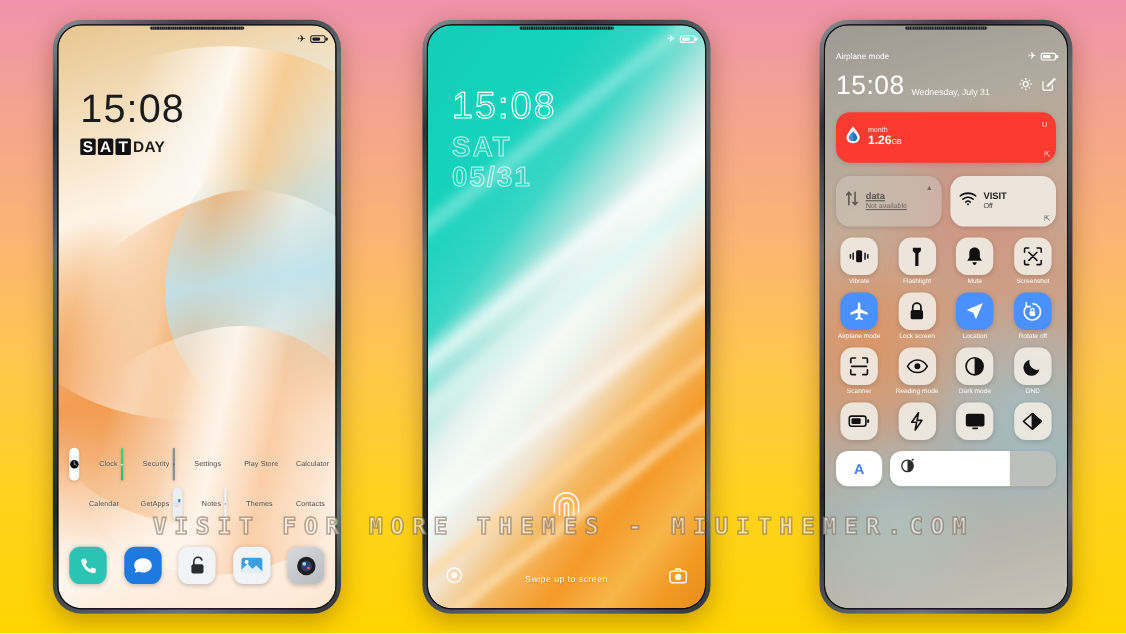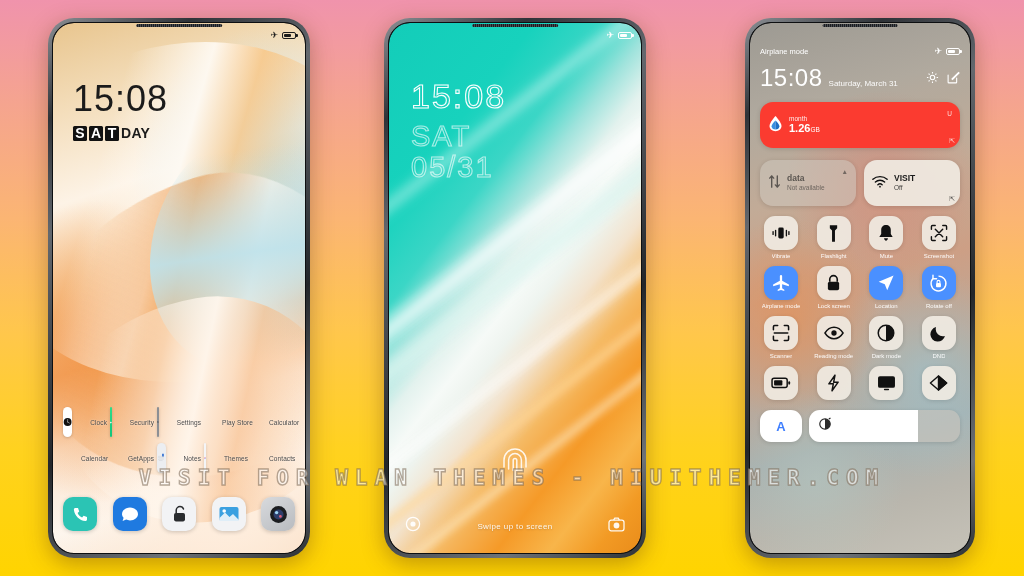--- a/index.html
+++ b/index.html
@@ -133,21 +133,21 @@
   .w-d { top:74%; height:18px; background: linear-gradient(180deg, rgba(255,255,255,0), rgba(255,214,150,.75), rgba(255,255,255,0)); filter: blur(3px); }
   .w-e { top:84%; height:16px; background: linear-gradient(180deg, rgba(255,255,255,0), rgba(255,236,200,.65), rgba(255,255,255,0)); filter: blur(3px); }
   .w-f { top:14%; height:20px; background: linear-gradient(180deg, rgba(255,255,255,0), rgba(255,255,255,.45), rgba(255,255,255,0)); filter: blur(5px); }
 
   .lock2 { position:absolute; left:22px; top:56px; color:#fff; }
   .lock2-time {
     font-size:34px; line-height:1; letter-spacing:2px; font-weight:300;
     color: transparent; -webkit-text-stroke: 1.1px rgba(255,255,255,.97);
   }
   .lock2-d1, .lock2-d2 {
-    font-size:29px; line-height:1.06; letter-spacing:2px; font-weight:400;
+    font-size:25px; line-height:1.06; letter-spacing:2px; font-weight:700;
     color: transparent; -webkit-text-stroke: 1.1px rgba(255,255,255,.62);
   }
   .lock2-d1 { margin-top:8px; }
 
   .fp2 { position:absolute; left:50%; transform:translateX(-50%); bottom:72px; }
   .lock2-hint {
     position:absolute; left:0; right:0; bottom:22px; text-align:center;
     color:rgba(255,255,255,.92); font-size:8px; letter-spacing:.4px;
     text-shadow:0 1px 2px rgba(0,0,0,.18);
   }
@@ -178,21 +178,21 @@
   .cc-actions { margin-left:auto; display:flex; gap:8px; padding-bottom:2px; }
 
   .cc-bigrow { display:flex; gap:8px; margin-top:12px; }
   .bigtile {
     flex:1; height:46px; border-radius:13px; position:relative;
     padding:7px 8px; display:flex; align-items:center; gap:6px;
     box-shadow:0 1px 5px rgba(0,0,0,.14);
   }
   .bigtile.on  { background:#fb3b30; color:#fff; }
   .bigtile.off { background:rgba(240,234,226,.92); color:#1c1c1c; }
-  .bigtile.dim { background:rgba(205,198,190,.55); color:rgba(60,58,55,.78); }
+  .bigtile.dim { background:rgba(205,198,190,.55); color:rgba(60,58,55,.78);text-decoration:underline; }
   .bt-txt { display:flex; flex-direction:column; line-height:1.15; }
   .bt-t { font-size:8.5px; font-weight:700; }
   .bt-s { font-size:6.5px; opacity:.85; }
   .bt-corner { position:absolute; right:5px; bottom:3px; font-size:7px; opacity:.75; }
   .bt-u { position:absolute; right:8px; top:8px; font-size:6.5px; opacity:.8; }
   .bt-month { font-size:6.5px; opacity:.9; }
   .bt-val { font-size:11px; font-weight:700; }
   .bt-val small { font-size:6.5px; font-weight:400; }
 
   .cc-grid { margin-top:10px; }
@@ -484,21 +484,21 @@
             <span class="cc-top-right">
               <span class="sb-plane">✈</span>
               <span class="batt">
                   <i></i>
                 </span>
             </span>
           </div>
 
           <div class="cc-clockrow">
             <span class="cc-time">15:08</span>
-            <span class="cc-date">Saturday, March 31</span>
+            <span class="cc-date">Wednesday, July 31</span>
             <span class="cc-actions">
               <span>
                 <svg width="13" height="13" viewBox="0 0 14 14" fill="none" stroke="#fff" stroke-width="1.2">
                   <circle cx="7" cy="7" r="2.4"></circle>
                   <path d="M7 1 V2.6 M7 11.4 V13 M1 7 H2.6 M11.4 7 H13 M2.8 2.8 L3.9 3.9 M10.1 10.1 L11.2 11.2 M11.2 2.8 L10.1 3.9 M3.9 10.1 L2.8 11.2"></path>
                 </svg>
               </span>
               <span>
                 <svg width="13" height="13" viewBox="0 0 14 14" fill="none" stroke="#fff" stroke-width="1.2" stroke-linecap="round">
                   <path d="M1.2 4.4 V12 C1.2 12.5 1.6 12.8 2 12.8 H9.6 C10 12.8 10.4 12.5 10.4 12 V7.6"></path>
@@ -736,14 +736,14 @@
                 </span>
               </div>
             </div>
 
           </div>
         </div>
       </div>
     </div>
   </div>
 
-  <div id="watermark">VISIT FOR WLAN THEMES - MIUITHEMER.COM</div>
+  <div id="watermark">VISIT FOR MORE THEMES - MIUITHEMER.COM</div>
 </div>
 
 </body></html>

